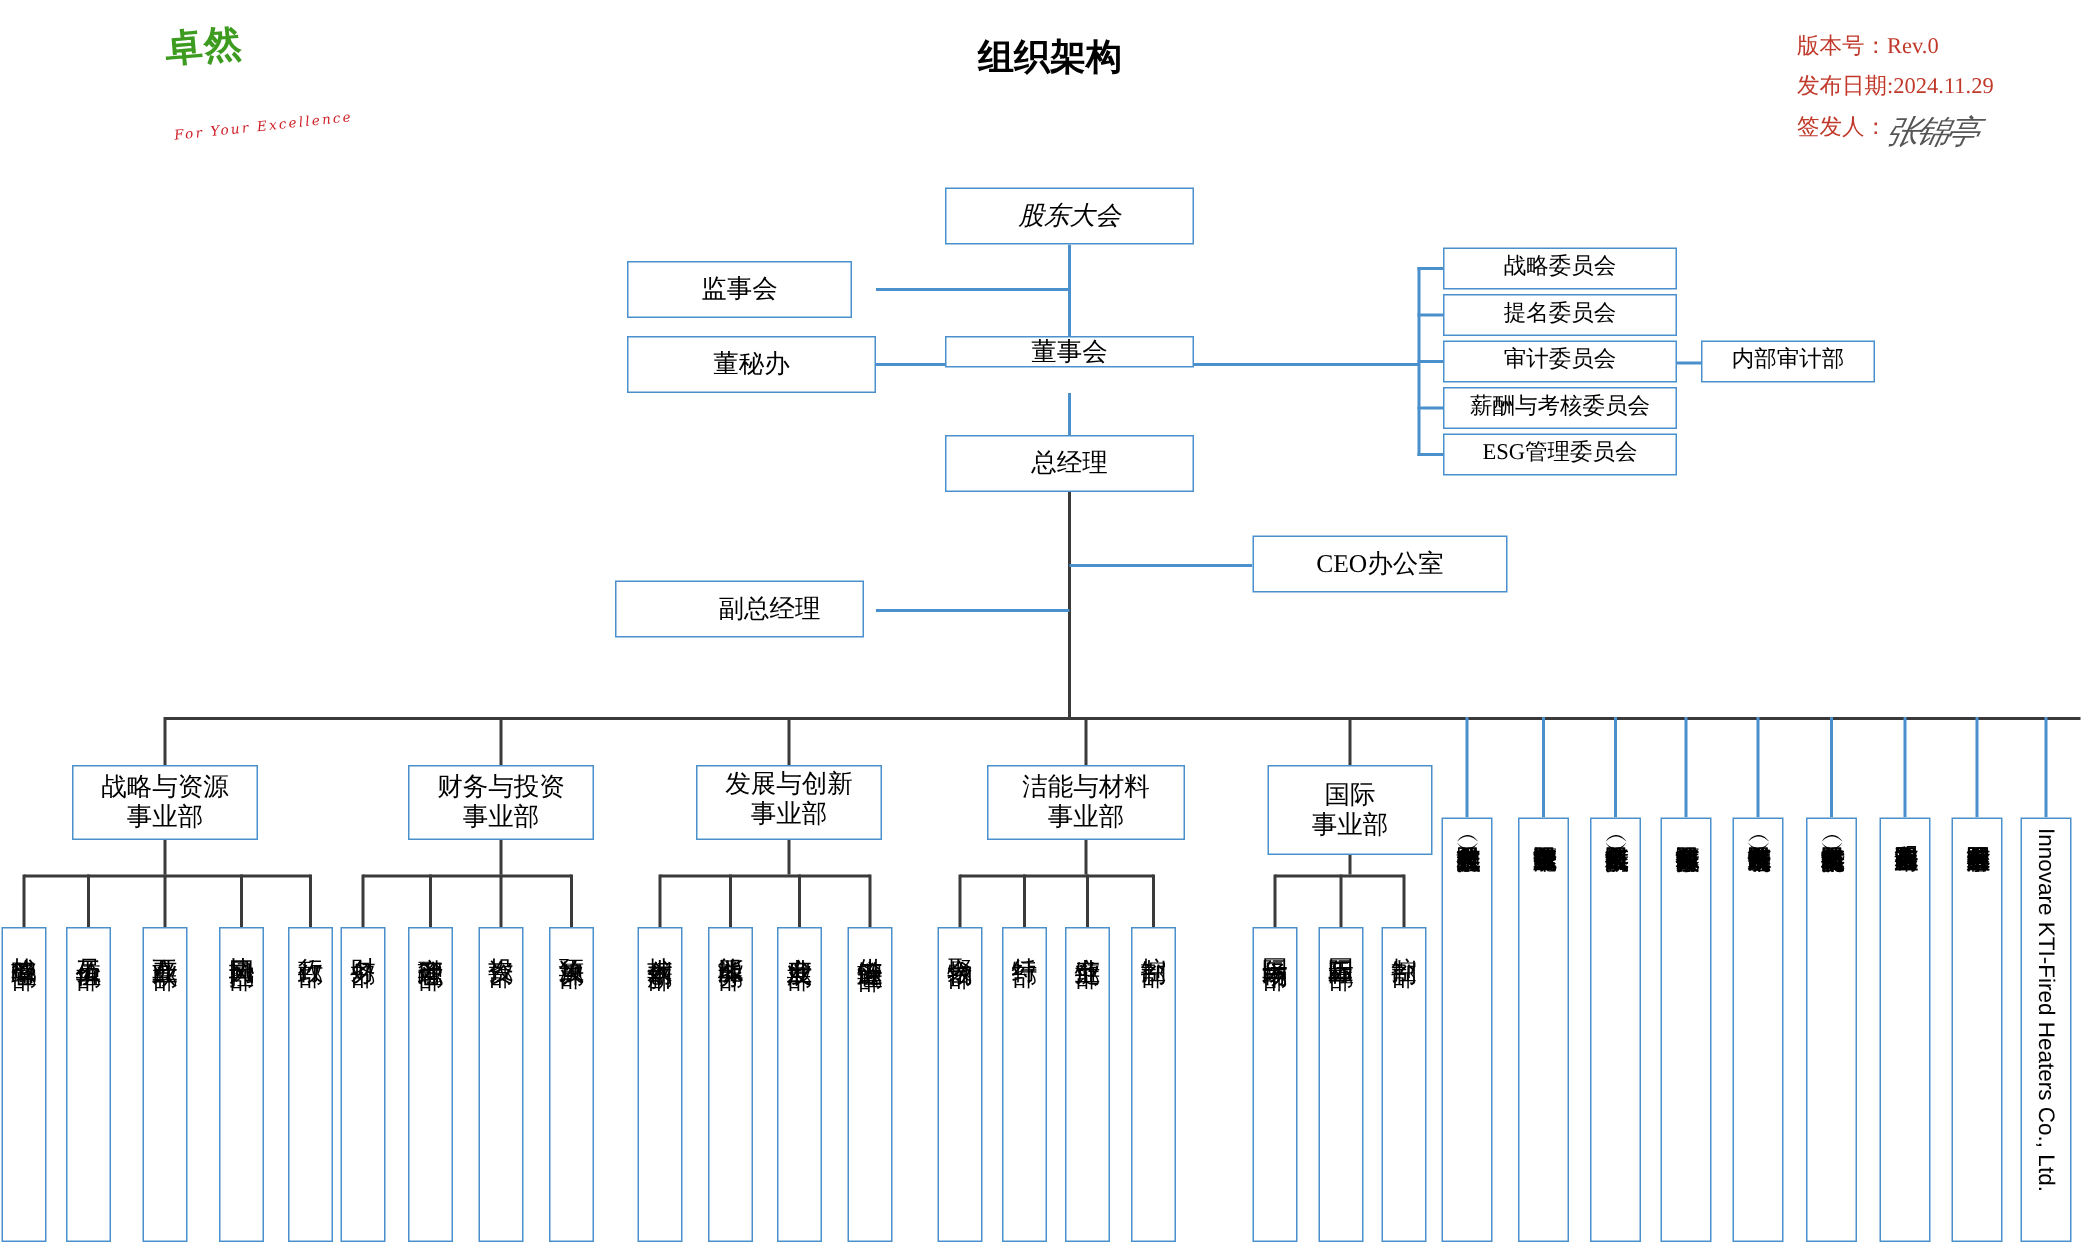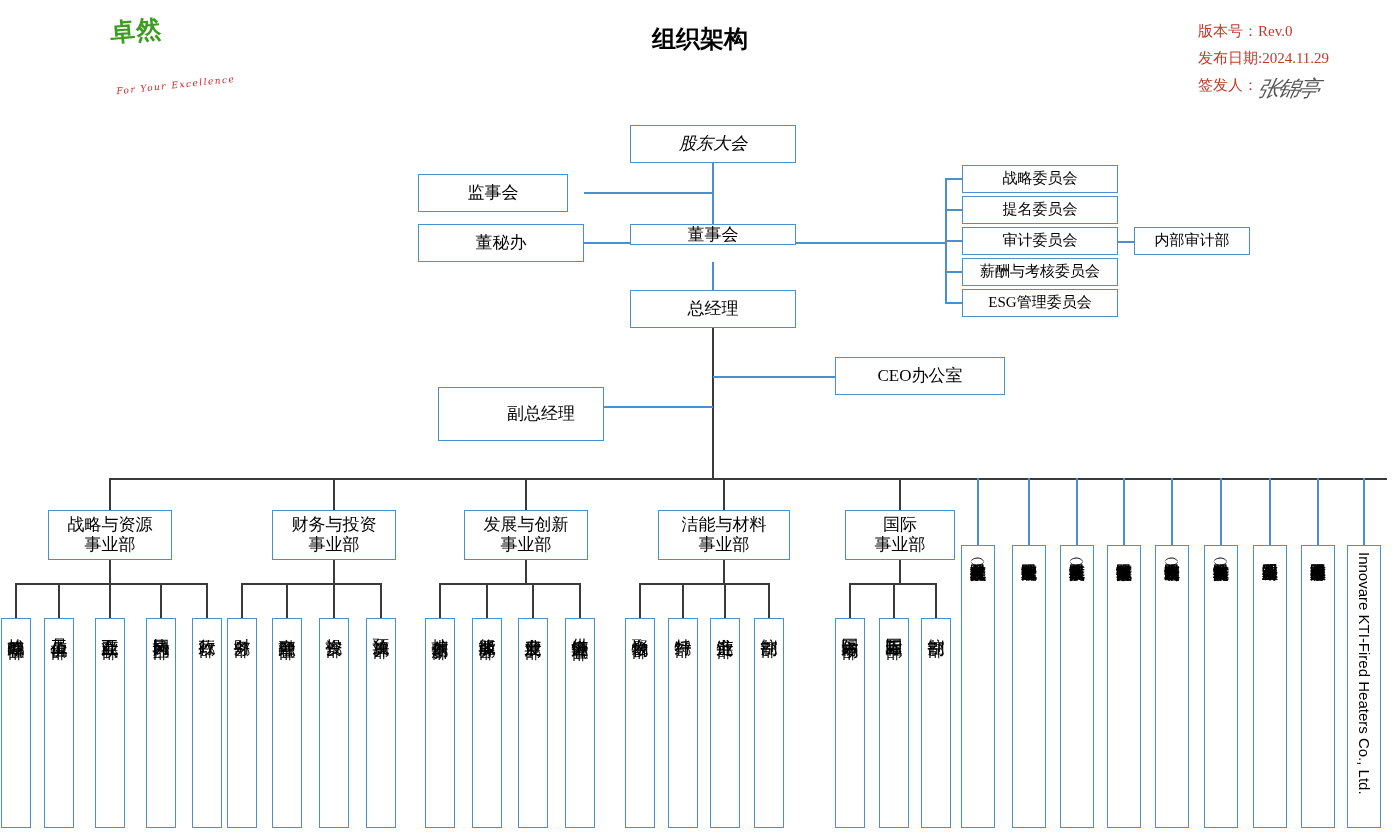--- a/index.html
+++ b/index.html
@@ -103,21 +103,21 @@
     <div>发布日期:2024.11.29</div>
     <div><span>签发人：</span><span class="sig">张锦亭</span></div>
   </div>
 
   <div id="nodes">
       <div class="box" style="left: 630px; top: 125px; width: 166px; height: 38px; font-style: italic;">股东大会</div>
       <div class="box" style="left: 418px; top: 174px; width: 150px; height: 38px;">监事会</div>
       <div class="box" style="left: 418px; top: 224px; width: 166px; height: 38px;">董秘办</div>
       <div class="box" style="left: 630px; top: 224px; width: 166px; height: 21px;">董事会</div>
       <div class="box" style="left: 630px; top: 290px; width: 166px; height: 38px;">总经理</div>
-      <div class="box" style="left: 438px; top: 387px; width: 166px; height: 54px; padding-left: 40px;">副总经理</div>
+      <div class="box" style="left: 410px; top: 387px; width: 166px; height: 38px; padding-left: 40px;">副总经理</div>
       <div class="box" style="left: 835px; top: 357px; width: 170px; height: 38px;">CEO办公室</div>
       <div class="box small" style="left: 962px; top: 165px; width: 156px; height: 28px;">战略委员会</div>
       <div class="box small" style="left: 962px; top: 196px; width: 156px; height: 28px;">提名委员会</div>
       <div class="box small" style="left: 962px; top: 227px; width: 156px; height: 28px;">审计委员会</div>
       <div class="box small" style="left: 962px; top: 258px; width: 156px; height: 28px;">薪酬与考核委员会</div>
       <div class="box small" style="left: 962px; top: 289px; width: 156px; height: 28px;">ESG管理委员会</div>
       <div class="box small" style="left: 1134px; top: 227px; width: 116px; height: 28px;">内部审计部</div>
       <div class="box" style="left: 48px; top: 510px; width: 124px; height: 50px;">
         <div>
           <div>战略与资源</div>
@@ -150,21 +150,21 @@
       </div>
       <div class="vbox" style="left: 272px; top: 618px; width: 30px; height: 210px;">
         <span>产融管理部</span>
       </div>
       <div class="vbox" style="left: 319px; top: 618px; width: 30px; height: 210px;">
         <span>投资部</span>
       </div>
       <div class="vbox" style="left: 366px; top: 618px; width: 30px; height: 210px;">
         <span>预决算部</span>
       </div>
-      <div class="box" style="left: 464px; top: 510px; width: 124px; height: 50px;">
+      <div class="box" style="left: 464px; top: 510px; width: 124px; height: 50px; font-family: Liberation Mono, monospace;">
         <div>
           <div>发展与创新</div>
           <div>事业部</div>
         </div>
       </div>
       <div class="vbox" style="left: 425px; top: 618px; width: 30px; height: 210px;">
         <span>技术创新部</span>
       </div>
       <div class="vbox" style="left: 472px; top: 618px; width: 30px; height: 210px;">
         <span>能源服务部</span>
@@ -186,21 +186,21 @@
       </div>
       <div class="vbox" style="left: 668px; top: 618px; width: 30px; height: 210px;">
         <span>特纤部</span>
       </div>
       <div class="vbox" style="left: 710px; top: 618px; width: 30px; height: 210px;">
         <span>产业链部</span>
       </div>
       <div class="vbox" style="left: 754px; top: 618px; width: 30px; height: 210px;">
         <span>控制部</span>
       </div>
-      <div class="box" style="left: 845px; top: 510px; width: 110px; height: 50px;">
+      <div class="box" style="left: 845px; top: 510px; width: 110px; height: 60px;">
         <div>
           <div>国际</div>
           <div>事业部</div>
         </div>
       </div>
       <div class="vbox" style="left: 835px; top: 618px; width: 30px; height: 210px;">
         <span>国际市场部</span>
       </div>
       <div class="vbox" style="left: 879px; top: 618px; width: 30px; height: 210px;">
         <span>国际工程部</span>

